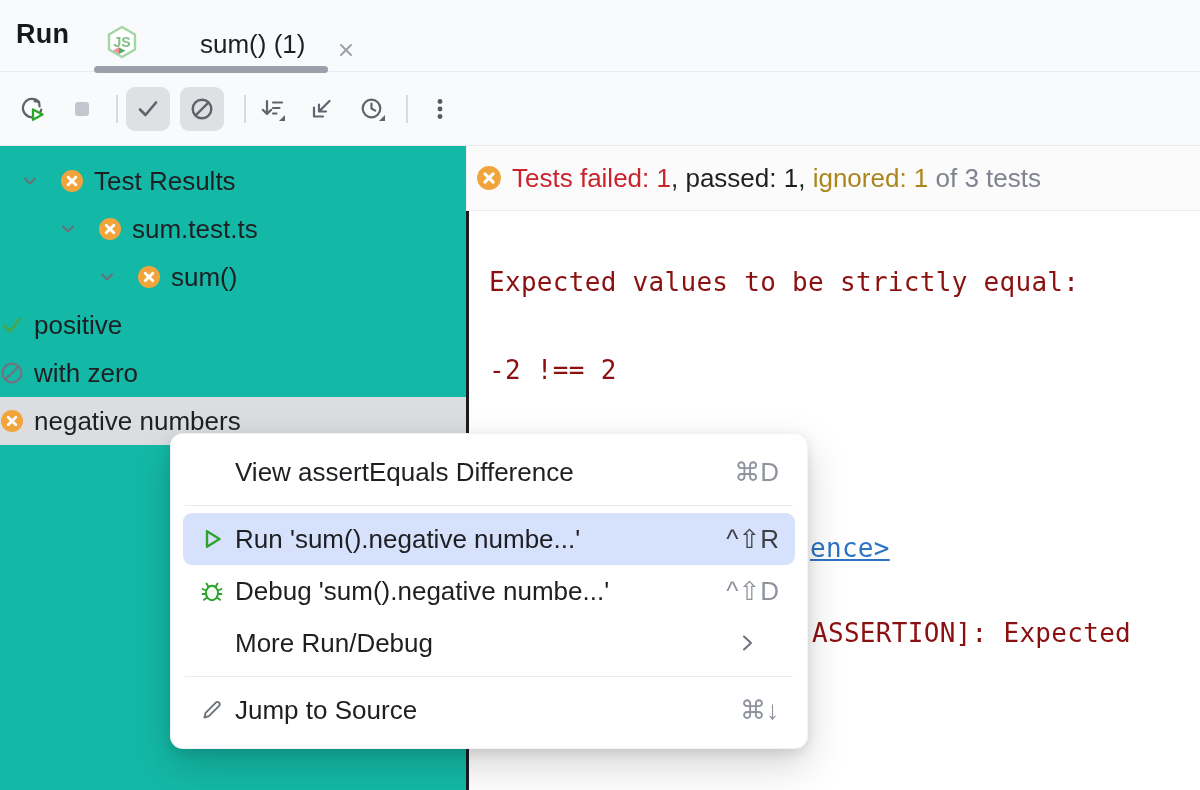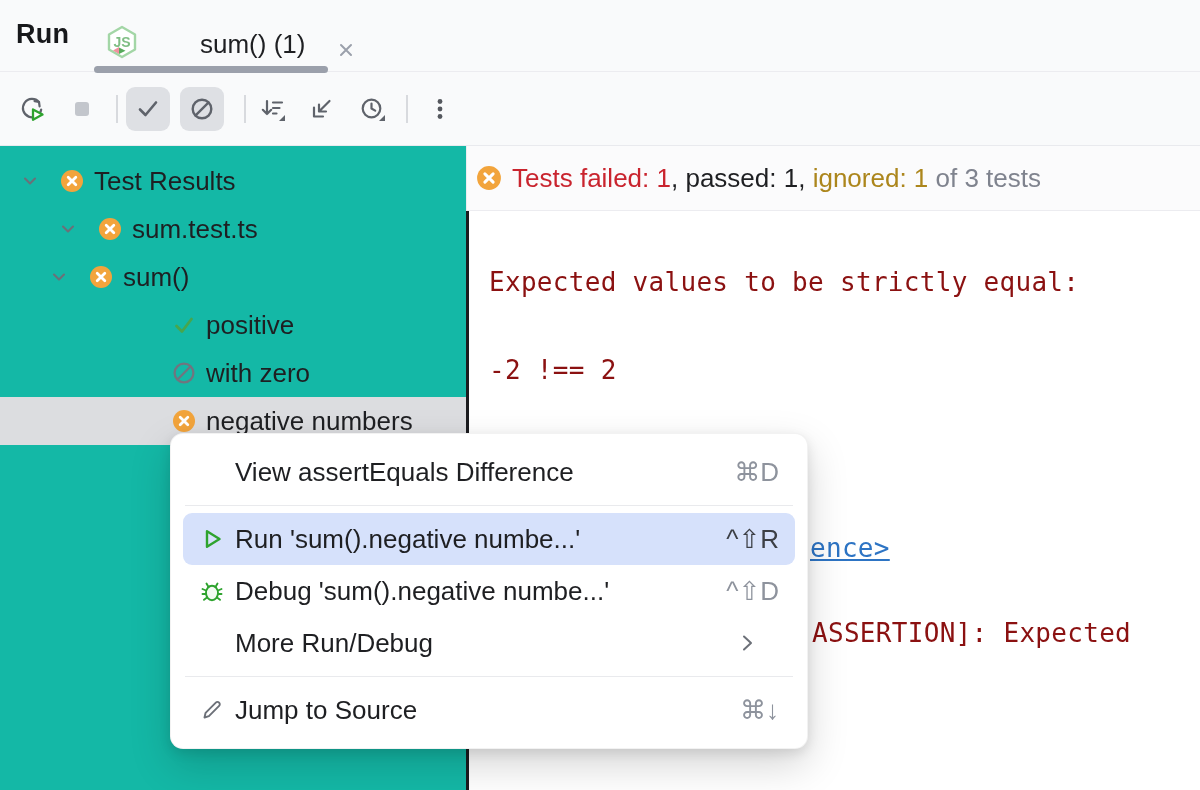--- a/index.html
+++ b/index.html
@@ -21,21 +21,21 @@
   .toolbar { position:absolute; left:0; top:73px; width:1200px; height:73px; display:flex; align-items:center; border-bottom:1px solid #e9eaee; }
   .tb-icon { display:flex; align-items:center; justify-content:center; width:28px; height:28px; }
   .tb-toggle { width:44px; height:44px; border-radius:9px; background:#dee0e4; display:flex; align-items:center; justify-content:center; }
   .tb-sep { width:2px; height:28px; background:#d8dade; }
   .m18{margin-left:18px}.m22{margin-left:22px}.m20{margin-left:20px}.m12{margin-left:12px}.m10{margin-left:10px}.m8{margin-left:8px}
   
   .tree { position:absolute; left:0; top:146px; width:466px; height:644px; background:#14b8a6; padding-top:11px; }
   .trow { height:48px; display:flex; align-items:center; font-size:26px; color:#1e1f22; }
   .trow .chev { width:20px; display:flex; justify-content:center; margin-right:20px; }
   .trow .sicon { width:24px; display:flex; margin-right:10px; }
-  .lv0 { padding-left:20px; } .lv1 { padding-left:58px; } .lv2 { padding-left:49px;align-items:center; } .lv3 { padding-left:172px; }
+  .lv0 { padding-left:20px; } .lv1 { padding-left:58px; } .lv2 { padding-left:97px;align-items:center; } .lv3 { }
   .trow.selected { background:#dcdde0; width:495px; border-radius:0 10px 10px 0; }
   
   .status-row { position:absolute; left:466px; top:146px; width:734px; height:65px; background:#fbfbfc;
     border-left:1px solid #ececf0; border-bottom:1px solid #ececf0; display:flex; align-items:center; padding-left:9px; }
   .status-text { margin-left:10px; font-size:26px; white-space:pre; }
   .st-failed { color:#c9242e; } .st-default { color:#1e1f22; } .st-ignored { color:#ac861c; } .st-muted { color:#7f838e; }
   .console { position:absolute; left:469px; top:211px; width:731px; height:579px; background:#ffffff; }
   .splitter-line { position:absolute; left:466px; top:211px; width:3px; height:579px; background:#1b1c1f; }
   .cline { position:absolute; font-family:"DejaVu Sans Mono",monospace; font-size:26px; letter-spacing:.3px; white-space:pre; }
   .c-err { color:#8b1111; }

